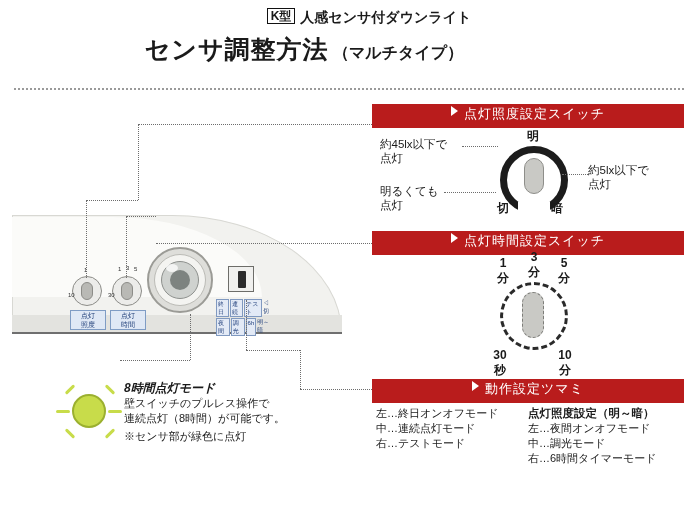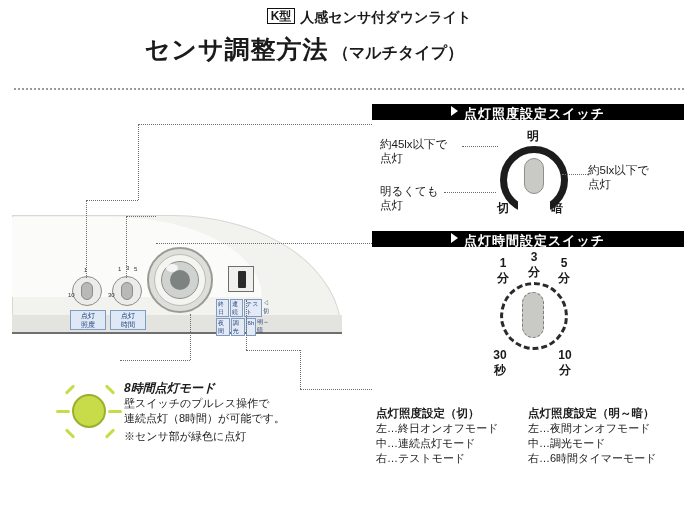--- a/index.html
+++ b/index.html
@@ -8,21 +8,21 @@
 
   
   .hdr-line1{position:absolute;left:0;top:8px;width:698px;text-align:center;font-size:14px;font-weight:bold;letter-spacing:0px;}
   .ktag{display:inline-block;border:1px solid #111;padding:0 3px;font-size:12px;font-weight:bold;line-height:14px;vertical-align:2px;margin-right:5px;margin-left:40px;}
   .hdr-line2{position:absolute;left:0;top:33px;width:608px;text-align:center;}
   .hdr-line2 .big{font-size:25px;font-weight:bold;letter-spacing:1px;}
   .hdr-line2 .small{font-size:16px;font-weight:bold;}
   .dotrule{position:absolute;left:14px;top:88px;width:670px;height:0;border-top:2px dotted #9a9a9a;}
 
   
-  .secbar{position:absolute;background:#000000;color:#fff;font-size:13px;font-weight:bold;text-align:center;line-height:20px;height:16px;letter-spacing:1px;}
+  .secbar{position:absolute;background:#b91c1c;color:#fff;font-size:13px;font-weight:normal;text-align:center;line-height:20px;height:24px;letter-spacing:1px;}
   .secbar .lead{display:inline-block;width:0;height:0;border-left:7px solid #fff;border-top:5px solid transparent;border-bottom:5px solid transparent;vertical-align:2px;margin-right:6px;}
 
   
   .fixture{position:absolute;left:12px;top:215px;width:330px;height:130px;overflow:hidden;}
   .fixture .body{position:absolute;left:0;top:0;width:330px;height:118px;background:#f2f2ef;border:1px solid #d8d8d3;border-top-right-radius:170px 118px;border-bottom:none;box-sizing:border-box;}
   .fixture .shade{position:absolute;left:0;top:2px;width:250px;height:80px;background:#fbfbf9;border-top-right-radius:150px 80px;}
   .fixture .baseline{position:absolute;left:0;top:117px;width:330px;height:2px;background:#6f6f6f;}
   .fixture .lowerband{position:absolute;left:0;top:100px;width:330px;height:18px;background:#e3e3df;}
 
   
@@ -85,20 +85,23 @@
     <span class="big">センサ調整方法</span>
     <span class="small">（マルチタイプ）</span>
   </div>
   <div class="dotrule"></div>
 
   <div class="secbar" style="left:372px;top:104px;width:312px;">
     <span class="lead"></span><span>点灯照度設定スイッチ</span>
   </div>
   <div class="secbar" style="left:372px;top:231px;width:312px;">
     <span class="lead"></span><span>点灯時間設定スイッチ</span>
+  </div>
+  <div class="secbar" style="left:372px;top:379px;width:312px;">
+    <span class="lead"></span><span>動作設定ツマミ</span>
   </div>
 
   <div class="fixture">
     <div class="body"></div>
     <div class="shade"></div>
     <div class="lowerband"></div>
     <div class="baseline"></div>
   </div>
 
   <div class="dome-outer"></div>
@@ -225,21 +228,20 @@
   <div class="ray" style="left:108px;top:410px;width:14px;"></div>
 
   <div class="btxt" style="left:124px;top:381px;width:210px;">
     <div class="h" style="font-size:12px;font-style:italic;">8時間点灯モード</div>
     <div>壁スイッチのプルレス操作で</div>
     <div>連続点灯（8時間）が可能です。</div>
     <div style="margin-top:3px;">※センサ部が緑色に点灯</div>
   </div>
 
   <div class="btxt" style="left:376px;top:406px;width:150px;">
-    <div class="h">点灯照度設定（切）</div>
     <div>左…終日オンオフモード</div>
     <div>中…連続点灯モード</div>
     <div>右…テストモード</div>
   </div>
   <div class="btxt" style="left:528px;top:406px;width:168px;">
     <div class="h">点灯照度設定（明～暗）</div>
     <div>左…夜間オンオフモード</div>
     <div>中…調光モード</div>
     <div>右…6時間タイマーモード</div>
   </div>

